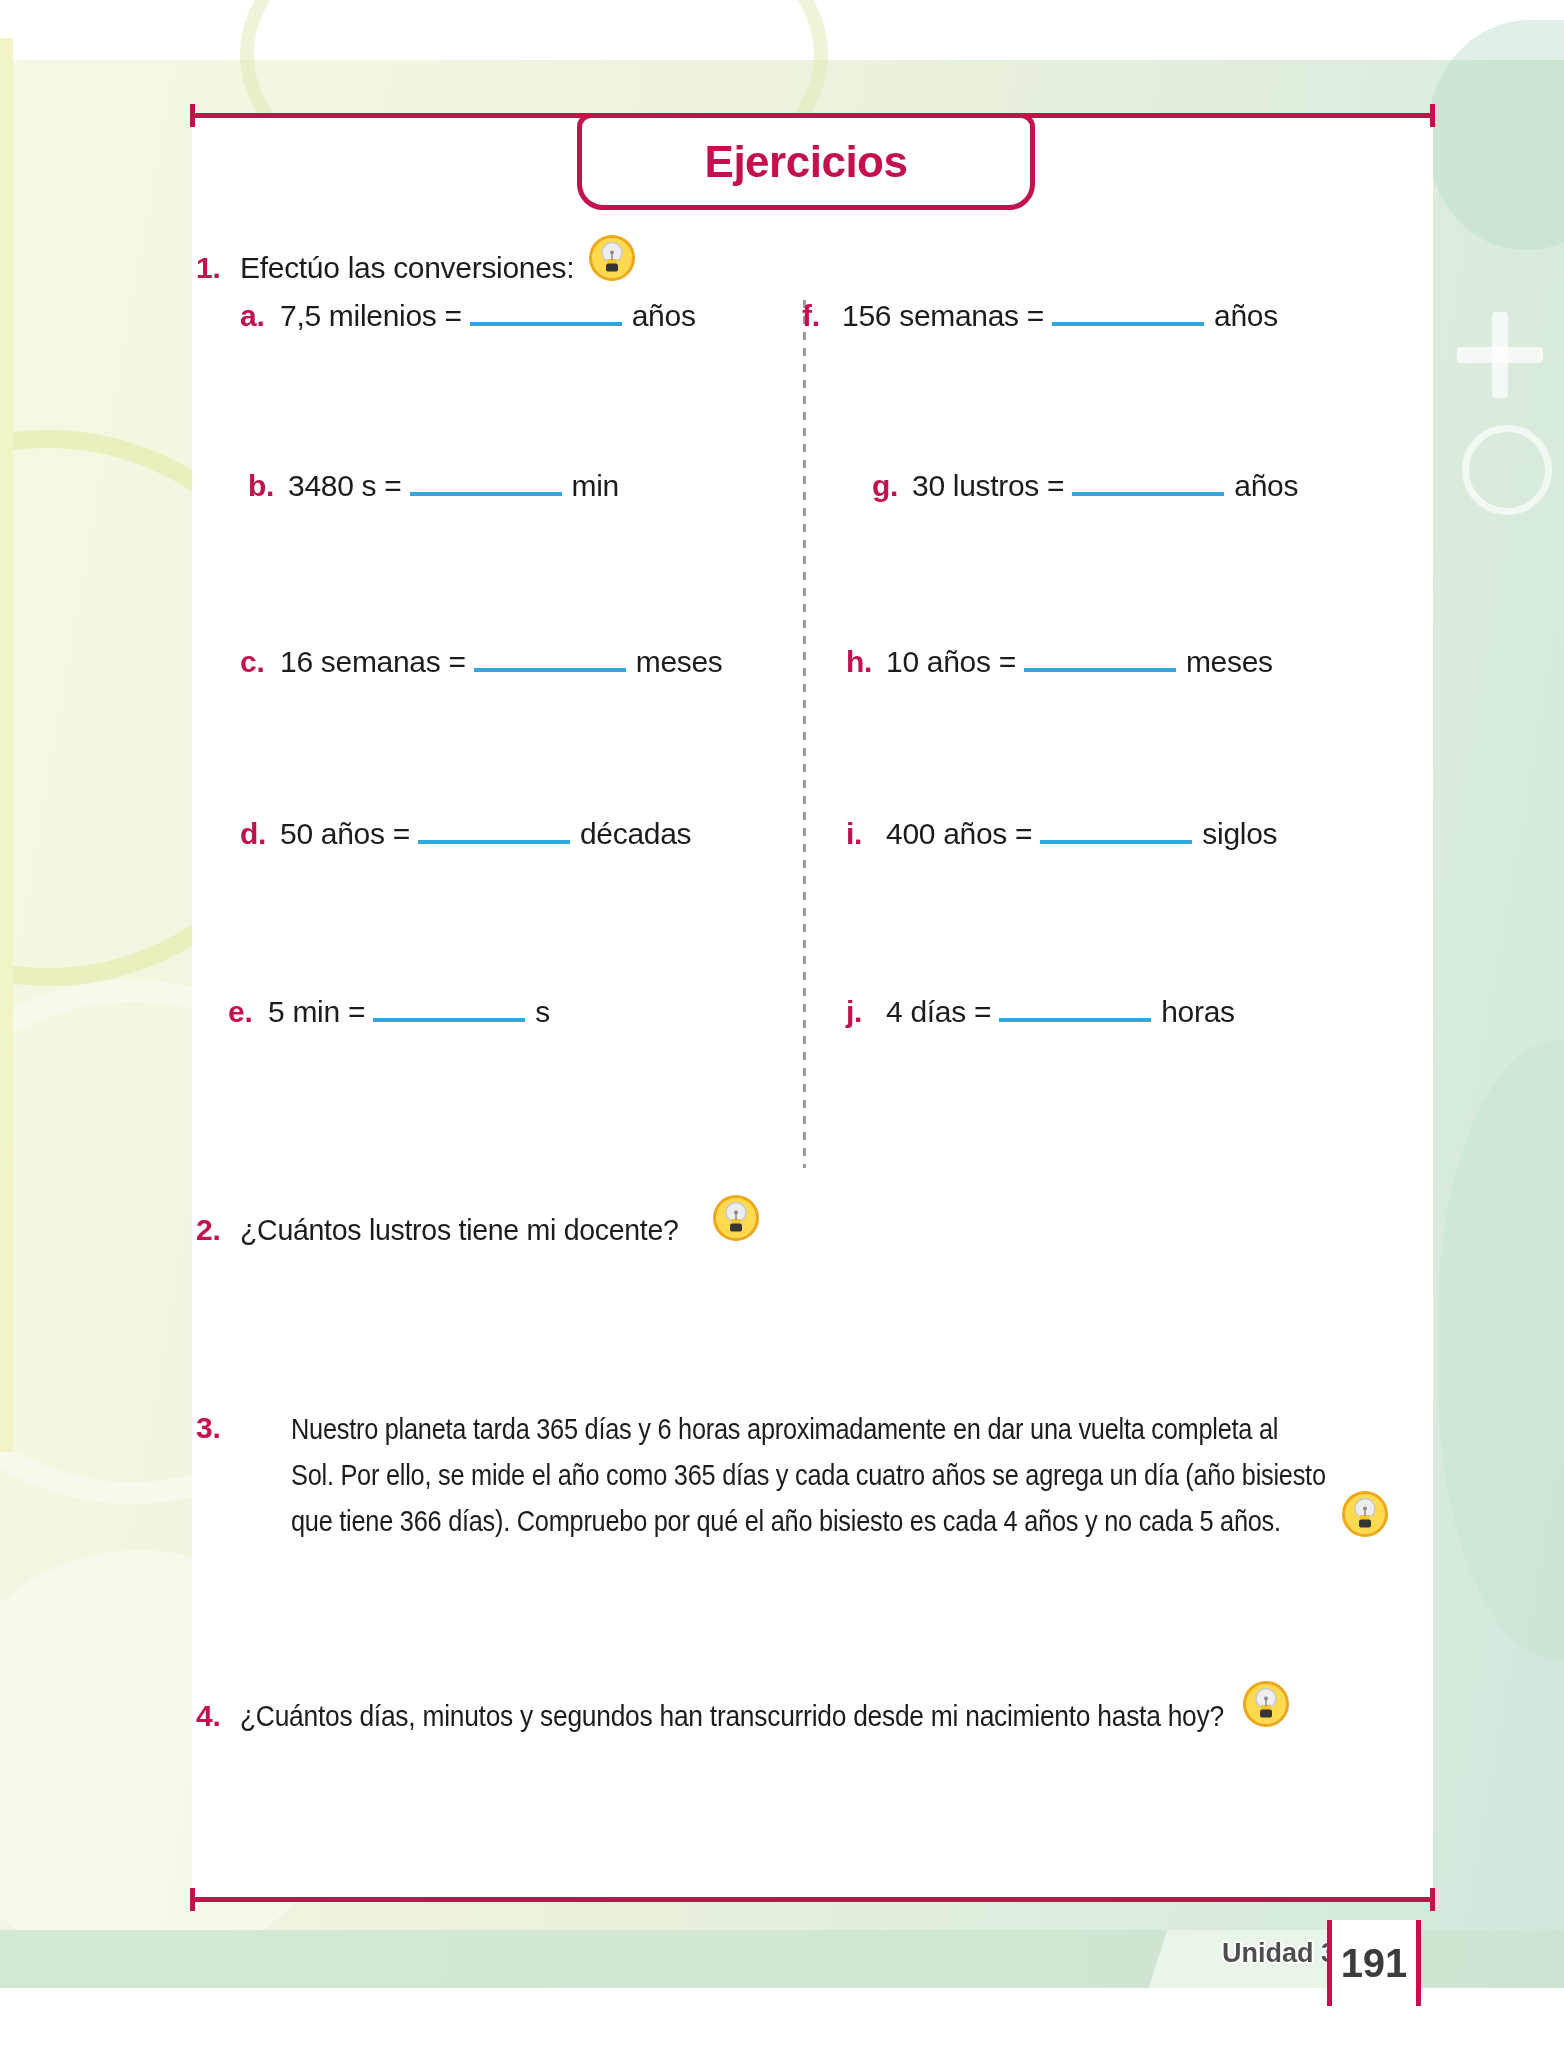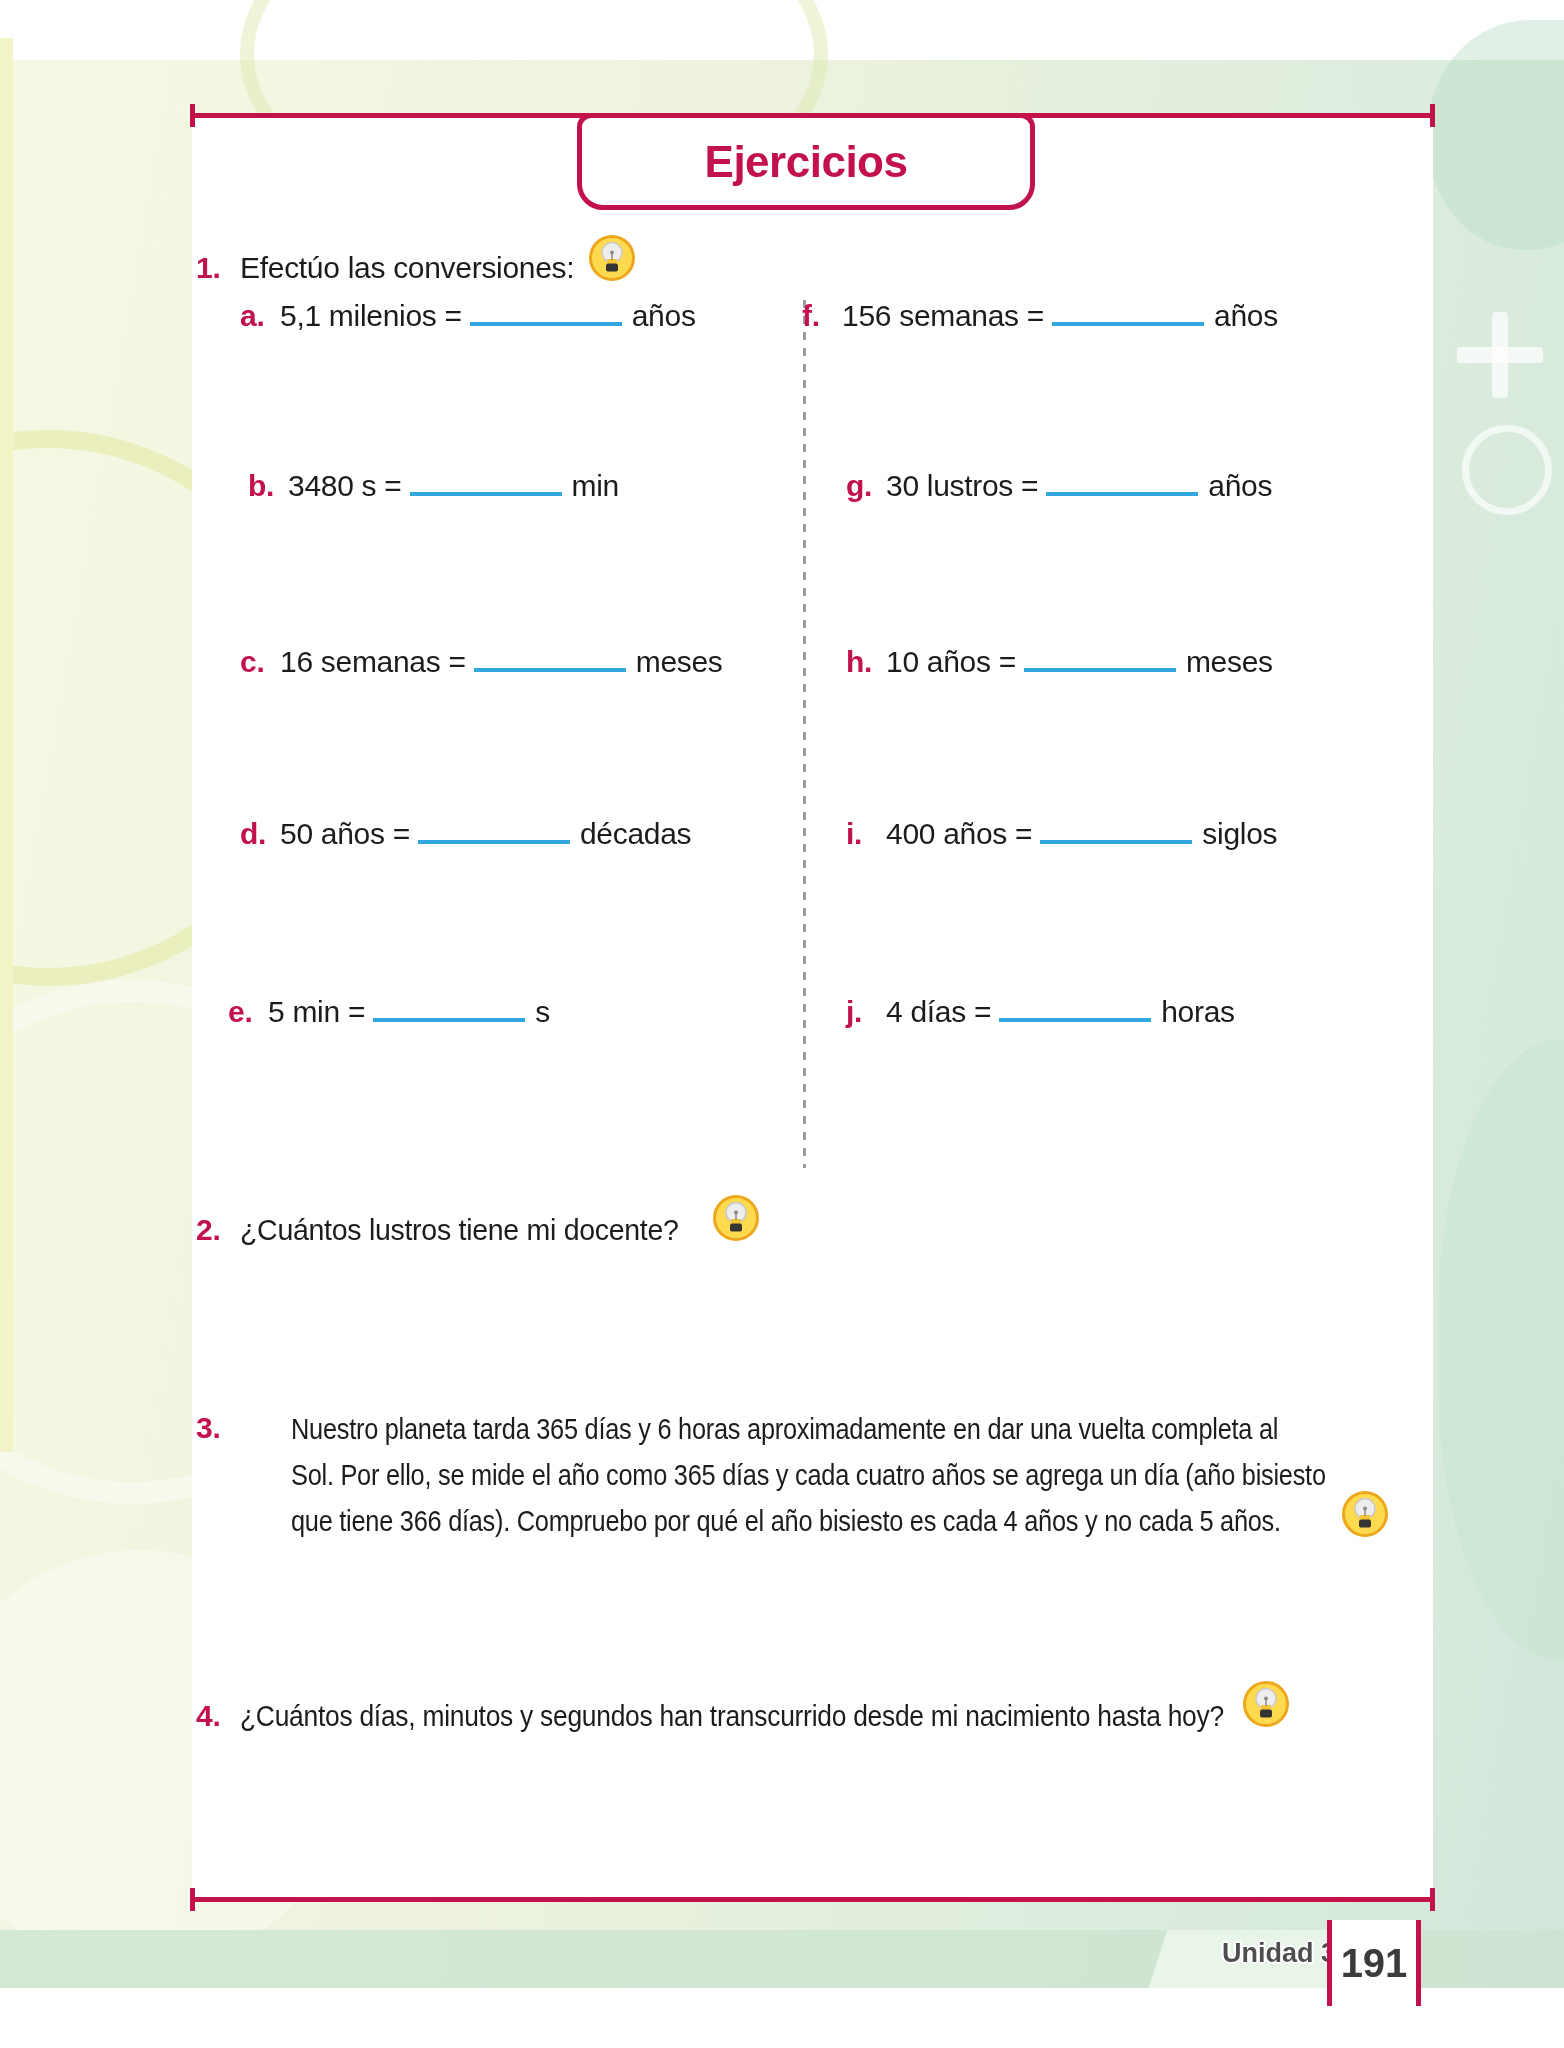--- a/index.html
+++ b/index.html
@@ -105,39 +105,39 @@
         <rect x="18" y="29.5" width="12" height="8" rx="2" fill="#353535"></rect>
         <circle cx="24" cy="18.5" r="2" fill="#8a8a8a"></circle>
         <line x1="24" y1="20" x2="24" y2="26" stroke="#8a8a8a" stroke-width="1.5"></line>
       </svg>
     </span>
   </div>
 
   <div class="divider"></div>
 
   <div class="itm" style="left:240px;top:294px">
-    <span class="lbl">a.</span><span>5,1 milenios =</span><span class="blank"></span><span>años</span>
+    <span class="lbl">a.</span><span>7,5 milenios =</span><span class="blank"></span><span>años</span>
   </div>
   <div class="itm" style="left:248px;top:464px">
     <span class="lbl">b.</span><span>3480 s =</span><span class="blank"></span><span>min</span>
   </div>
   <div class="itm" style="left:240px;top:640px">
     <span class="lbl">c.</span><span>16 semanas =</span><span class="blank"></span><span>meses</span>
   </div>
   <div class="itm" style="left:240px;top:812px">
     <span class="lbl">d.</span><span>50 años =</span><span class="blank"></span><span>décadas</span>
   </div>
   <div class="itm" style="left:228px;top:990px">
     <span class="lbl">e.</span><span>5 min =</span><span class="blank"></span><span>s</span>
   </div>
 
   <div class="itm" style="left:802px;top:294px">
     <span class="lbl">f.</span><span>156 semanas =</span><span class="blank"></span><span>años</span>
   </div>
-  <div class="itm" style="left:846px;top:464px">
+  <div class="itm" style="left:872px;top:464px">
     <span class="lbl">g.</span><span>30 lustros =</span><span class="blank"></span><span>años</span>
   </div>
   <div class="itm" style="left:846px;top:640px">
     <span class="lbl">h.</span><span>10 años =</span><span class="blank"></span><span>meses</span>
   </div>
   <div class="itm" style="left:846px;top:812px">
     <span class="lbl">i.</span><span>400 años =</span><span class="blank"></span><span>siglos</span>
   </div>
   <div class="itm" style="left:846px;top:990px">
     <span class="lbl">j.</span><span>4 días =</span><span class="blank"></span><span>horas</span>

